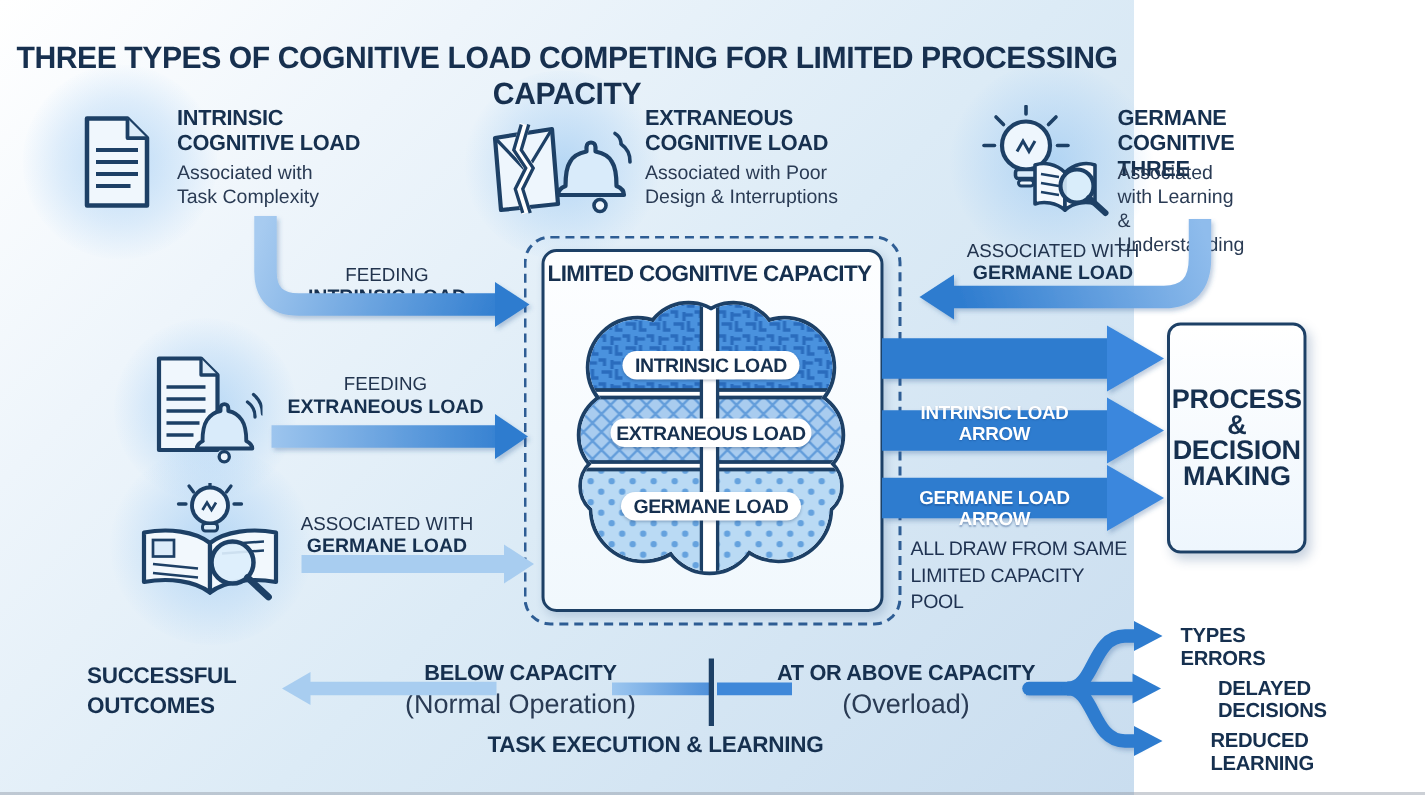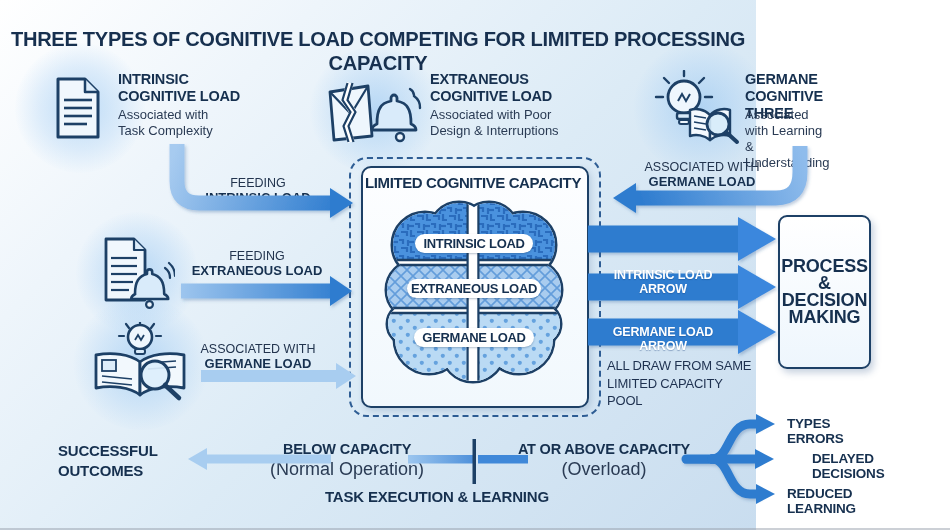--- a/index.html
+++ b/index.html
@@ -340,18 +340,18 @@
 MAKING</div>
 
   <div class="abs success pre">SUCCESSFUL
 OUTCOMES</div>
   <div class="abs capmain" style="left:267px;top:441px;width:160px;">BELOW CAPACITY</div>
   <div class="abs capsub" style="left:267px;top:459px;width:160px;">(Normal Operation)</div>
   <div class="abs capmain" style="left:504px;top:441px;width:200px;">AT OR ABOVE CAPACITY</div>
   <div class="abs capsub" style="left:504px;top:459px;width:200px;">(Overload)</div>
   <div class="outcome" style="left:787px;top:416px;">TYPES ERRORS</div>
   <div class="outcome" style="left:787px;top:451px;margin-left:25px;">DELAYED DECISIONS</div>
-  <div class="outcome" style="left:787px;top:486px;">REDUCED LEARNING</div>
+  <div class="outcome" style="left:807px;top:486px;">REDUCED LEARNING</div>
   <div class="abs tasklbl">TASK EXECUTION &amp; LEARNING</div>
 
   <div class="abs spark"></div>
   <div class="abs botline"></div>
 </div>
 
 </body></html>

